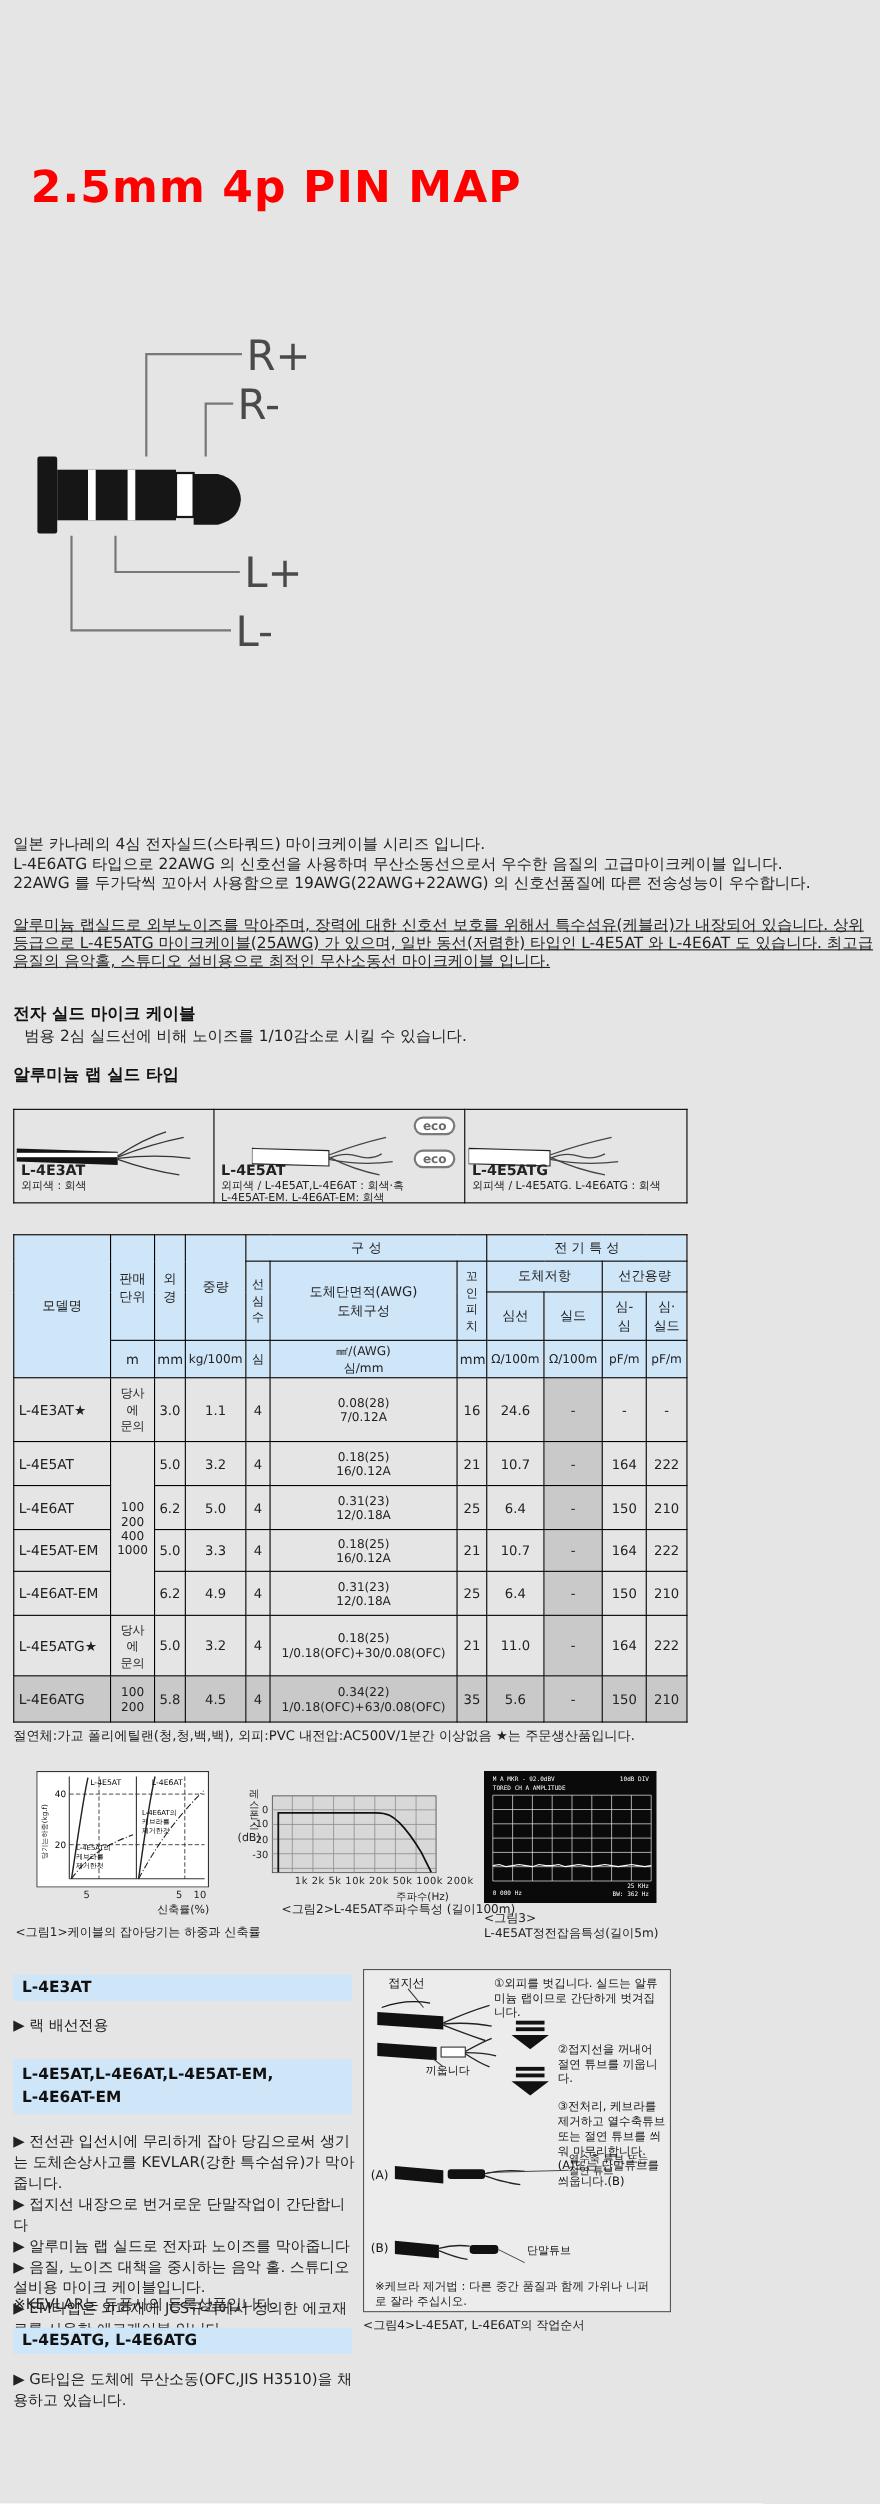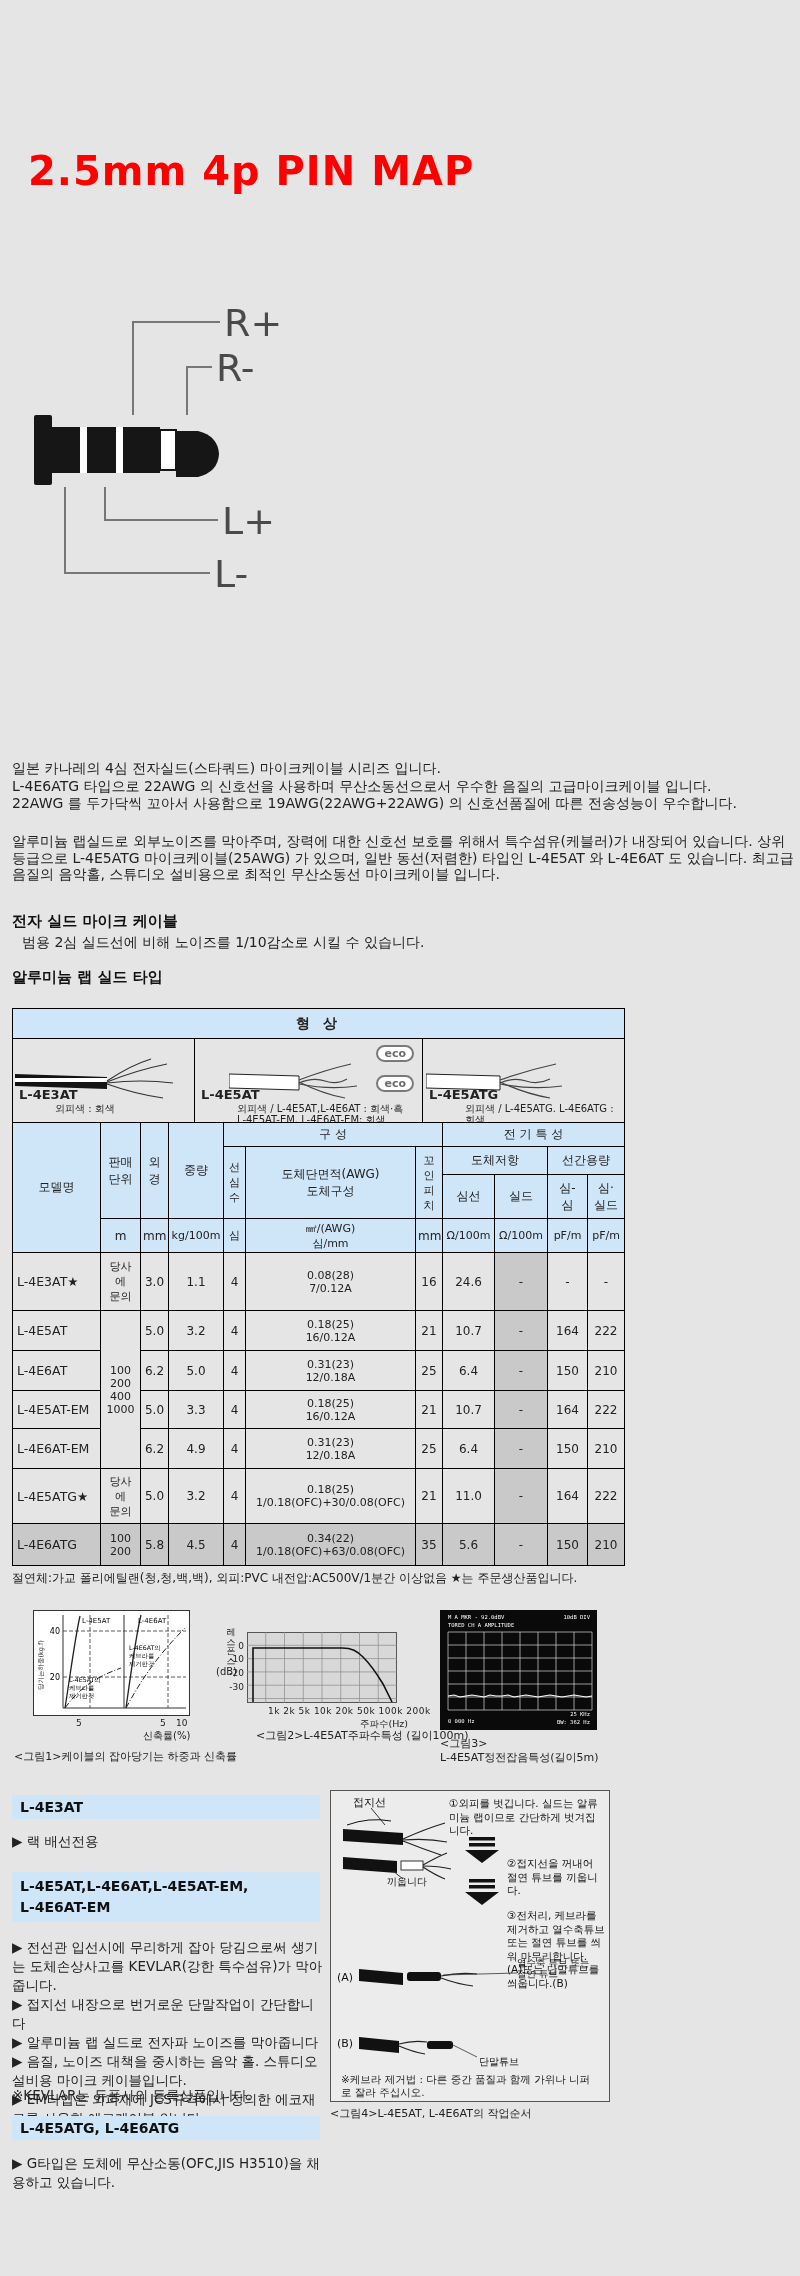--- a/index.html
+++ b/index.html
@@ -13,21 +13,21 @@
   table{border-collapse:collapse;table-layout:fixed;}
   td{border:1px solid #000;font-size:12px;text-align:center;vertical-align:middle;
      padding:1px 2px;overflow:hidden;}
   .bh{background:#cfe5f8;}
   .gray{background:#c9c9c9;}
   .grayrow td{background:#c9c9c9;}
   .model-cell{text-align:left;padding-left:4px;font-size:12.5px;margin-left:16px;}
   .small{font-size:11px;}
   .shape-cell{position:relative;height:84px;padding:0;}
   .shape-model{position:absolute;left:6px;top:48px;font-weight:bold;font-size:13px;}
-  .shape-desc{position:absolute;left:6px;top:64px;font-size:10px;line-height:11px;text-align:left;margin-left:36px;}
+  .shape-desc{position:absolute;left:6px;top:64px;font-size:10px;line-height:11px;text-align:left;}
   .eco-badge{position:absolute;right:8px;border:2px solid #7a7a7a;border-radius:9px;
              color:#6b6b6b;font-weight:bold;font-size:11px;padding:0 6px;background:#fff;}
   .caption{font-size:11px;color:#222;}
   .bluebar{background:#cfe5f8;width:292px;padding:4px 8px;font-weight:bold;font-size:14px;color:#111;}
   .bullet{font-size:13.5px;line-height:19px;width:312px;color:#222;}
   .panel{width:278px;height:310px;background:#ececec;border:1px solid #555;}
   .panel-label{font-size:11px;color:#111;}
   .step-text{font-size:10.5px;line-height:13.5px;width:152px;color:#111;}
   .tick{font-size:9px;color:#222;}
 </style>
@@ -57,36 +57,33 @@
       <text x="204" y="41">R+</text>
       <text x="196" y="86">R-</text>
       <text x="202" y="239">L+</text>
       <text x="194" y="292">L-</text>
     </g>
   </svg>
 
   <div class="abs body-text pre" style="left:12px;top:760px;width:782px;">일본 카나레의 4심 전자실드(스타쿼드) 마이크케이블 시리즈 입니다.
 L-4E6ATG 타입으로 22AWG 의 신호선을 사용하며 무산소동선으로서 우수한 음질의 고급마이크케이블 입니다.
 22AWG 를 두가닥씩 꼬아서 사용함으로 19AWG(22AWG+22AWG) 의 신호선품질에 따른 전송성능이 우수합니다.</div>
-  <div class="abs body-text" style="left:12px;top:833px;width:782px;line-height:16.5px;">알루미늄 랩실드로 외부노이즈를 막아주며, 장력에 대한 신호선 보호를 위해서 특수섬유(케블러)가 내장되어 있습니다. 상위등급으로 L-4E5ATG 마이크케이블(25AWG) 가 있으며, 일반 동선(저렴한) 타입인 L-4E5AT 와 L-4E6AT 도 있습니다. 최고급 음질의 음악홀, 스튜디오 설비용으로 최적인 무산소동선 마이크케이블 입니다.</div>
+  <div class="abs body-text" style="left:12px;top:833px;width:782px;line-height:16.5px;text-decoration:underline;">알루미늄 랩실드로 외부노이즈를 막아주며, 장력에 대한 신호선 보호를 위해서 특수섬유(케블러)가 내장되어 있습니다. 상위등급으로 L-4E5ATG 마이크케이블(25AWG) 가 있으며, 일반 동선(저렴한) 타입인 L-4E5AT 와 L-4E6AT 도 있습니다. 최고급 음질의 음악홀, 스튜디오 설비용으로 최적인 무산소동선 마이크케이블 입니다.</div>
 
   <div class="abs h-bold" style="left:12px;top:912px;">전자 실드 마이크 케이블</div>
   <div class="abs body-text" style="left:12px;top:934px;width:780px;margin-left:10px;">범용 2심 실드선에 비해 노이즈를 1/10감소로 시킬 수 있습니다.</div>
   <div class="abs h-bold" style="left:12px;top:968px;">알루미늄 랩 실드 타입</div>
 
   <table class="abs" style="left:12px;top:1008px;width:612px;">
     <colgroup>
         <col style="width:182px">
         <col style="width:228px">
         <col style="width:202px">
       </colgroup>
     <tbody>
-        <tr style="height:30px;">
-      <td colspan="3" class="bh" style="font-size:14px;font-weight:bold;letter-spacing:4px;">형 상</td>
-    </tr>
     <tr style="height:84px;">
       <td class="shape-cell">
         <svg width="178" height="48" viewBox="0 0 178 48">
           <polygon points="0,18 92,21 92,33 0,30" fill="#141414"></polygon>
           <rect x="0" y="22" width="92" height="4" fill="#fff"></rect>
           <g stroke="#333" stroke-width="1.2" fill="none">
             <path d="M92,26 q30,-12 60,-18"></path>
                 <path d="M92,27 q34,-4 66,0"></path>
             <path d="M92,28 q28,10 56,14"></path>
                 <path d="M92,25 q24,-16 44,-22"></path>
@@ -461,18 +458,18 @@
     </svg>
     <div class="abs panel-label" style="left:22px;top:4px;">접지선</div>
     <div class="abs step-text" style="left:118px;top:6px;">①외피를 벗깁니다. 실드는 알류미늄 랩이므로 간단하게 벗겨집니다.</div>
     <div class="abs panel-label" style="left:56px;top:84px;font-size:10px;">끼웁니다</div>
     <div class="abs step-text" style="left:176px;top:66px;width:98px;">②접지선을 꺼내어 절연 튜브를 끼웁니다.</div>
     <div class="abs step-text" style="left:176px;top:118px;width:98px;">③전처리, 케브라를 제거하고 열수축튜브 또는 절연 튜브를 씌워 마무리합니다. (A)또는 단말튜브를 씌웁니다.(B)</div>
     <div class="abs panel-label" style="left:6px;top:180px;">(A)</div>
     <div class="abs panel-label pre" style="left:186px;top:166px;font-size:9.5px;line-height:11px;">열수축 튜브 또는
 절연 튜브</div>
     <div class="abs panel-label" style="left:6px;top:246px;">(B)</div>
-    <div class="abs panel-label" style="left:148px;top:264px;font-size:10px;">단말튜브</div>
+    <div class="abs panel-label" style="left:148px;top:248px;font-size:10px;">단말튜브</div>
     <div class="abs" style="left:10px;top:282px;width:258px;font-size:10.5px;line-height:13px;">※케브라 제거법 : 다른 중간 품질과 함께 가위나 니퍼로 잘라 주십시오.</div>
   </div>
   <div class="abs caption" style="left:330px;top:2106px;">&lt;그림4&gt;L-4E5AT, L-4E6AT의 작업순서</div>
 
 </div>
 
 </body></html>

